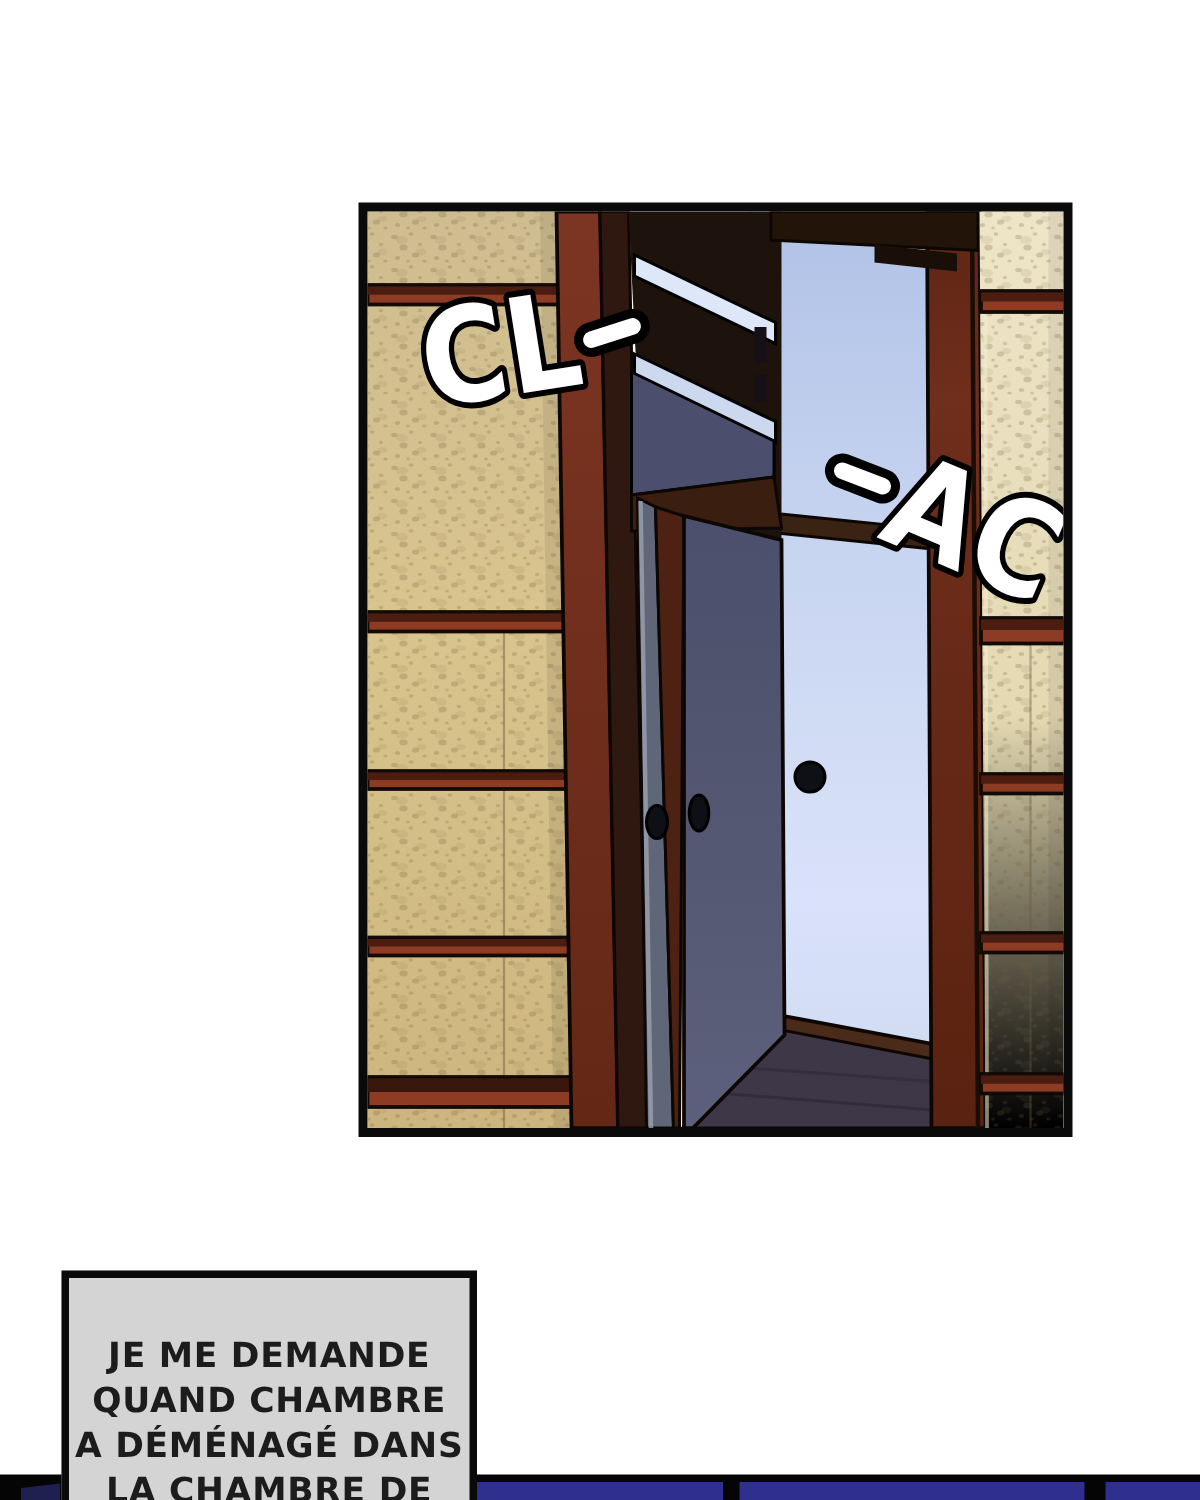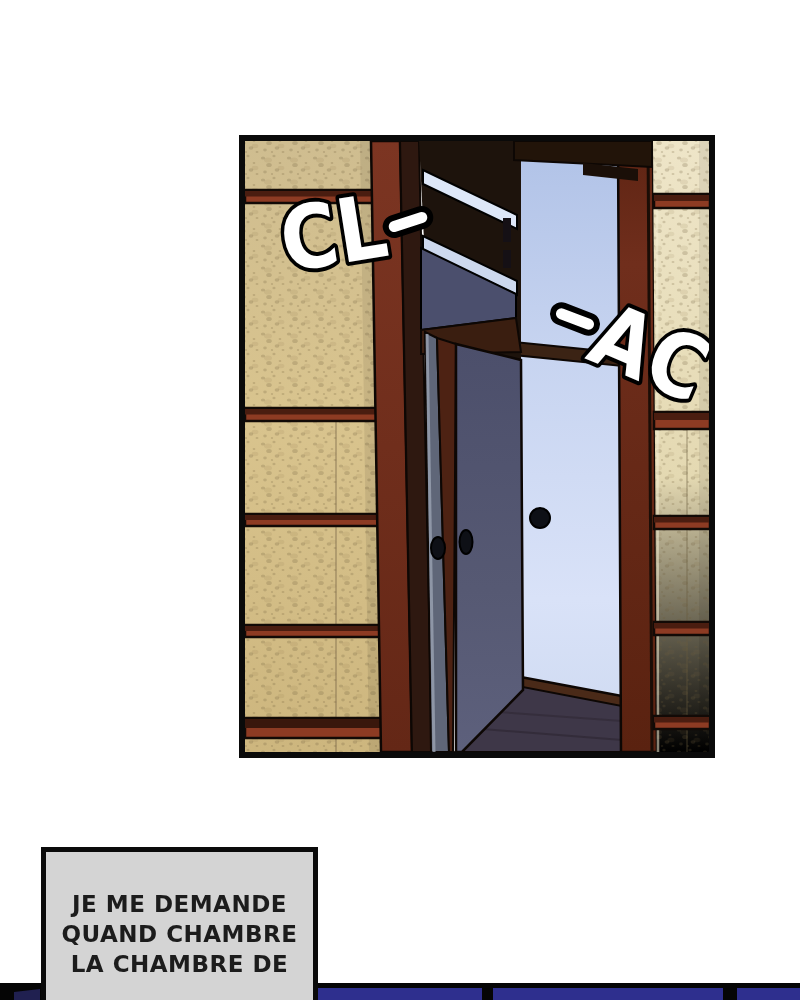--- a/index.html
+++ b/index.html
@@ -206,17 +206,18 @@
     <rect x="493" y="988" width="230" height="12" fill="#2e2f8e"></rect>
     <rect x="737" y="988" width="63" height="12" fill="#2e2f8e"></rect>
     <polygon points="14,992 40,989 40,1000 14,1000" fill="#202050"></polygon>
   </g>
 </svg>
 
 <div class="caption-box">
   <div class="caption-text">
     <div>JE ME DEMANDE</div>
     <div>QUAND CHAMBRE</div>
+    <div>A DÉMÉNAGÉ DANS</div>
     <div>LA CHAMBRE DE</div>
   </div>
 </div>
 
 </div>
 
 </body></html>

